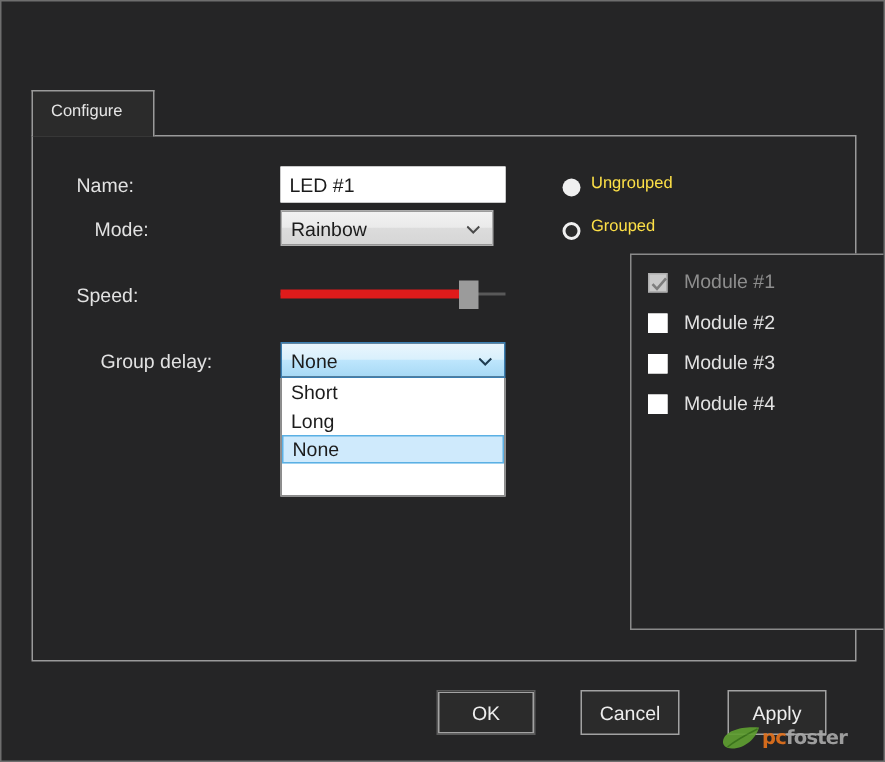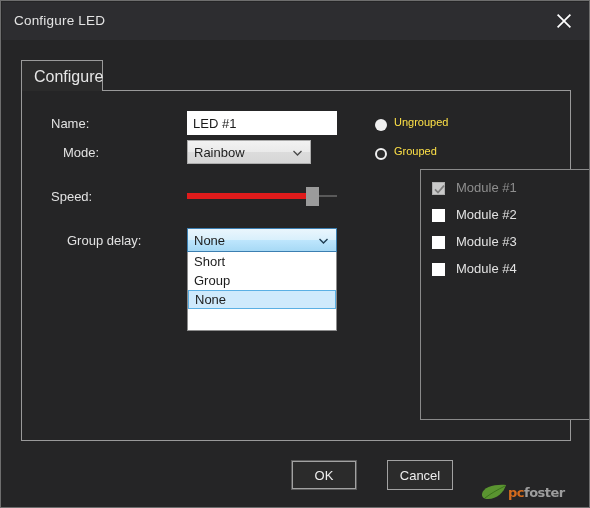--- a/index.html
+++ b/index.html
@@ -64,21 +64,21 @@
     border: 1px solid #9a9a9a;
     border-bottom: none;
     background: #2b2b2b;
     z-index: 4;
     cursor: pointer;
   }
   #tab-configure .tab-label {
     position: absolute;
     left: 12px;
     top: 7px;
-    font-size: 16px;
+    font-size: 11px;
     color: #e6e6e6;
     white-space: nowrap;
   }
   #tab-panel {
     position: absolute;
     left: 20px;
     top: 89px;
     width: 550px;
     height: 351px;
     box-sizing: border-box;
@@ -118,21 +118,21 @@
     font-size: 13px;
     padding: 0 0 0 5px;
     outline: none;
   }
 
   
   #mode-combo {
     position: absolute;
     left: 186px;
     top: 139px;
-    width: 124px;
+    width: 142px;
     height: 24px;
     box-sizing: border-box;
     background: linear-gradient(to bottom, #f2f2f2 0%, #eaeaea 48%, #dcdcdc 50%, #d6d6d6 100%);
     border: 1px solid #acacac;
     cursor: pointer;
   }
   #mode-combo .combo-text {
     position: absolute;
     left: 6px;
     top: 4px;
@@ -351,28 +351,20 @@
     line-height: 19px;
   }
   #watermark .wm-pc { color: #e2711d; }
   #watermark .wm-foster { color: #a8a8a8; }
 </style>
 </head>
 <body>
 
 <div id="window">
 
-  <div id="titlebar">
-    <div id="title-text">Configure LED</div>
-    <div id="close-btn">
-      <svg width="20" height="20" viewBox="0 0 20 20">
-        <path d="M4.2 3 L10 8.8 L15.8 3 L17 4.2 L11.2 10 L17 15.8 L15.8 17 L10 11.2 L4.2 17 L3 15.8 L8.8 10 L3 4.2 Z" fill="#ffffff"></path>
-      </svg>
-    </div>
-  </div>
 
   <div id="tab-configure">
     <span class="tab-label">Configure</span>
   </div>
   <div id="tab-panel"></div>
   <div id="tab-panel-topcover"></div>
 
   <div class="field-label" style="left:50px; top:115px;">Name:</div>
   <div class="field-label" style="left:50px; top:144px;margin-left:12px;">Mode:</div>
   <div class="field-label" style="left:50px; top:188px;">Speed:</div>
@@ -394,21 +386,21 @@
   </div>
 
   <div id="groupdelay-combo">
     <span class="combo-text">None</span>
     <svg class="chev" viewBox="0 0 9 6">
       <path d="M0.5 1 L4.5 5 L8.5 1" fill="none" stroke="#1f3d52" stroke-width="1.4"></path>
     </svg>
   </div>
   <div id="groupdelay-list">
     <div class="dropdown-item">Short</div>
-    <div class="dropdown-item">Group</div>
+    <div class="dropdown-item">Long</div>
     <div class="dropdown-item selected">None</div>
   </div>
 
   <div class="radio-row" style="top:115px;">
     <span class="radio-mark filled"></span>
     <span class="radio-label">Ungrouped</span>
   </div>
   <div class="radio-row" style="top:144px;">
     <span class="radio-mark ring"></span>
     <span class="radio-label">Grouped</span>
@@ -432,20 +424,21 @@
       <span class="module-label">Module #3</span>
     </div>
     <div class="module-row" style="top:91px;">
       <span class="cb"></span>
       <span class="module-label">Module #4</span>
     </div>
   </div>
 
   <button id="ok-button" class="dlg-button default">OK</button>
   <button id="cancel-button" class="dlg-button">Cancel</button>
+  <button id="apply-button" class="dlg-button">Apply</button>
 
   <div id="watermark">
     <svg width="26" height="16" viewBox="0 0 26 16" style="margin-right:1px;">
       <path d="M25 1 C14 0 2 3 1 10 C0.6 13 3 15 7 15 C16 15 23 8 25 1 Z" fill="#5f9e31"></path>
       <path d="M24 2 C16 6 9 10 4 14" fill="none" stroke="#3d7a1c" stroke-width="1"></path>
     </svg>
     <span class="wm-text wm-pc">pc</span>
     <span class="wm-text wm-foster">foster</span>
   </div>
 

